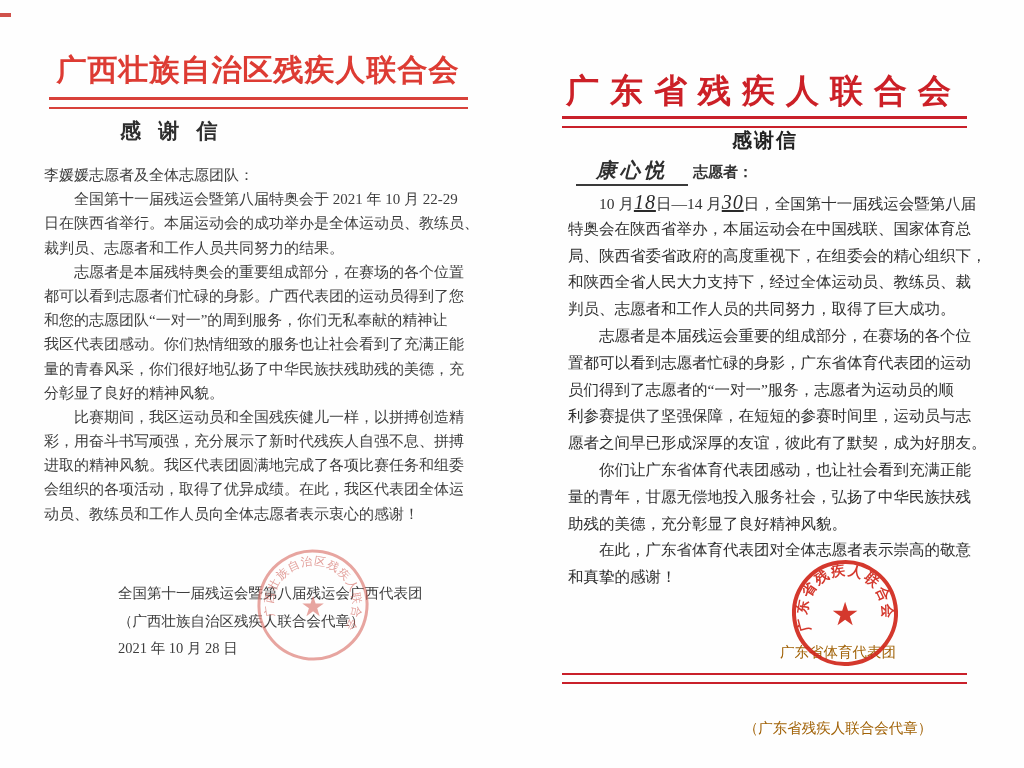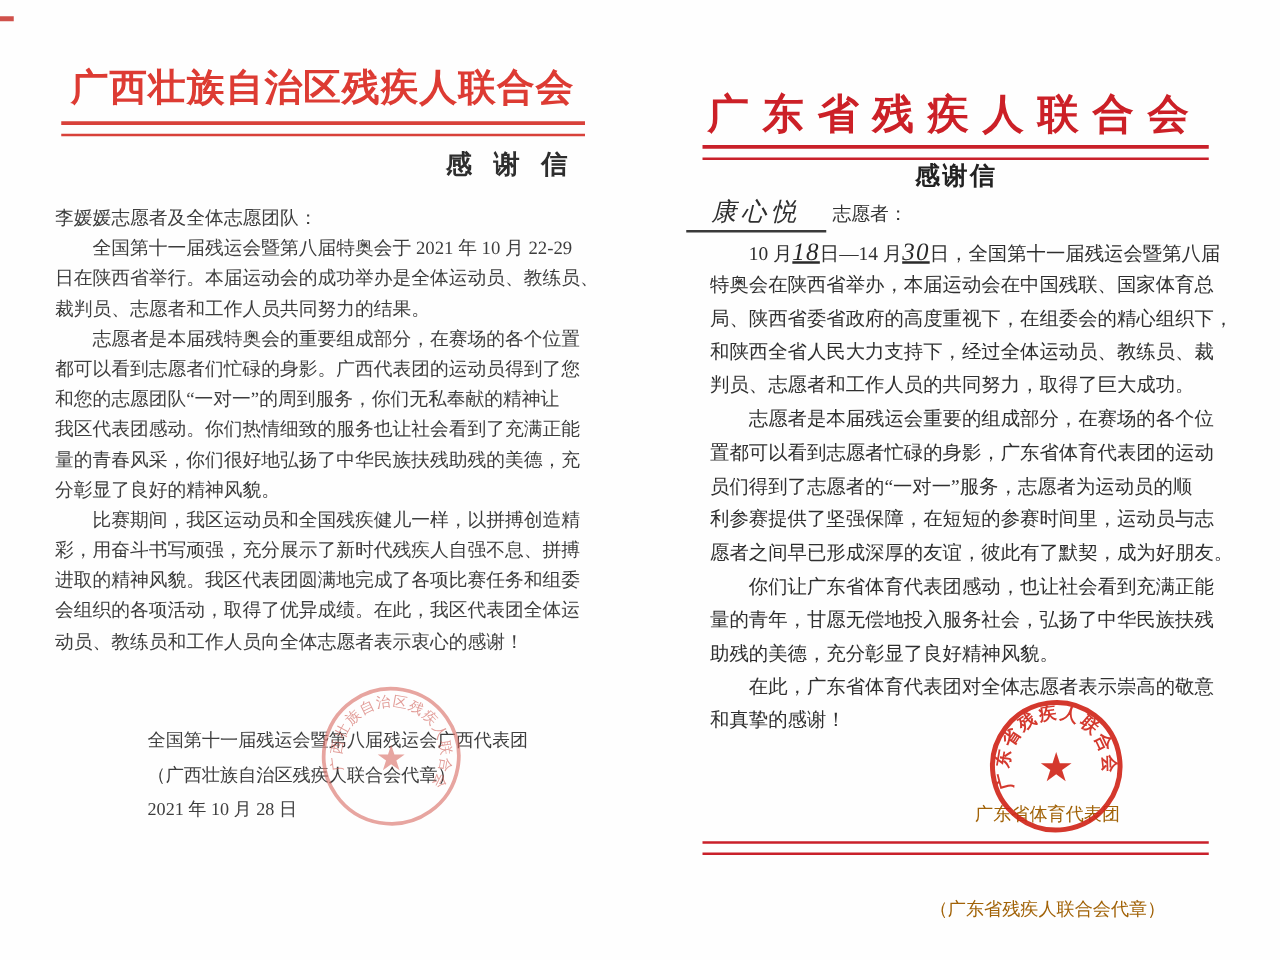--- a/index.html
+++ b/index.html
@@ -9,35 +9,35 @@
   }
   .canvas{position:absolute;left:0;top:0;width:1024px;height:768px;background:#fefefe;}
 
   .corner-mark{position:absolute;left:0;top:13px;width:11px;height:4px;background:#d0514b;}
 
   
   .l-org{position:absolute;left:40px;top:50px;width:436px;margin:0;text-align:center;
     font-size:30px;font-weight:bold;color:#dd3b33;letter-spacing:1px;white-space:nowrap;}
   .l-rule{position:absolute;left:49px;top:97px;width:419px;height:7px;
     border-top:3px solid #d8413a;border-bottom:2px solid #d8413a;}
-  .l-heading{position:absolute;left:120px;top:117px;width:340px;margin:0;text-align:right;
+  .l-heading{position:absolute;left:120px;top:117px;width:340px;margin:0;text-align:left;
     font-size:21px;font-weight:bold;color:#2e2e2e;letter-spacing:6px;white-space:nowrap;}
   .l-body{position:absolute;left:44px;top:163px;width:440px;}
   .l-body .bline{height:24.2px;line-height:24.2px;font-size:15px;color:#3d3d3d;white-space:nowrap;}
   .l-sign{position:absolute;left:118px;top:580px;width:340px;text-align:left;}
   .sig-line{height:27.5px;line-height:27.5px;font-size:14.5px;color:#3d3d3d;white-space:nowrap;}
 
   
   .r-org{position:absolute;left:558px;top:69px;width:412px;margin:0;text-align:center;
     font-size:33px;font-weight:bold;color:#cc2027;letter-spacing:11px;white-space:nowrap;}
   .r-rule{position:absolute;left:562px;top:116px;width:405px;height:7px;
     border-top:3px solid #c9202a;border-bottom:2px solid #c9202a;}
   .r-heading{position:absolute;left:615px;top:127px;width:300px;margin:0;text-align:center;
     font-size:20px;font-weight:bold;color:#222222;letter-spacing:2px;white-space:nowrap;}
-  .r-salutation{position:absolute;left:549px;top:157px;height:30px;font-size:15px;color:#333;white-space:nowrap;}
+  .r-salutation{position:absolute;left:576px;top:157px;height:30px;font-size:15px;color:#333;white-space:nowrap;font-weight:bold;}
   .hand-name{display:inline-block;width:112px;height:27px;line-height:27px;text-align:center;
     border-bottom:2px solid #3a3a3a;font-size:20px;font-style:italic;color:#2f2f2f;letter-spacing:4px;}
   .sal-suffix{font-size:15px;margin-left:5px;color:#333;}
   .r-body{position:absolute;left:568px;top:189px;width:422px;}
   .r-body .bline,.r-p1{height:26.8px;line-height:26.8px;font-size:15.5px;color:#2f2f2f;white-space:nowrap;}
   .hand{font-style:italic;text-decoration:underline;font-size:20px;letter-spacing:1px;color:#2a2a2a;}
   .r-sign{position:absolute;left:690px;top:591px;width:296px;text-align:center;}
   .r-sign .sig-line{color:#a16207;margin-top:48px;}
   .r-rule-footer{position:absolute;left:562px;top:673px;width:405px;height:7px;
     border-top:2px solid #c9202a;border-bottom:2px solid #c9202a;}

